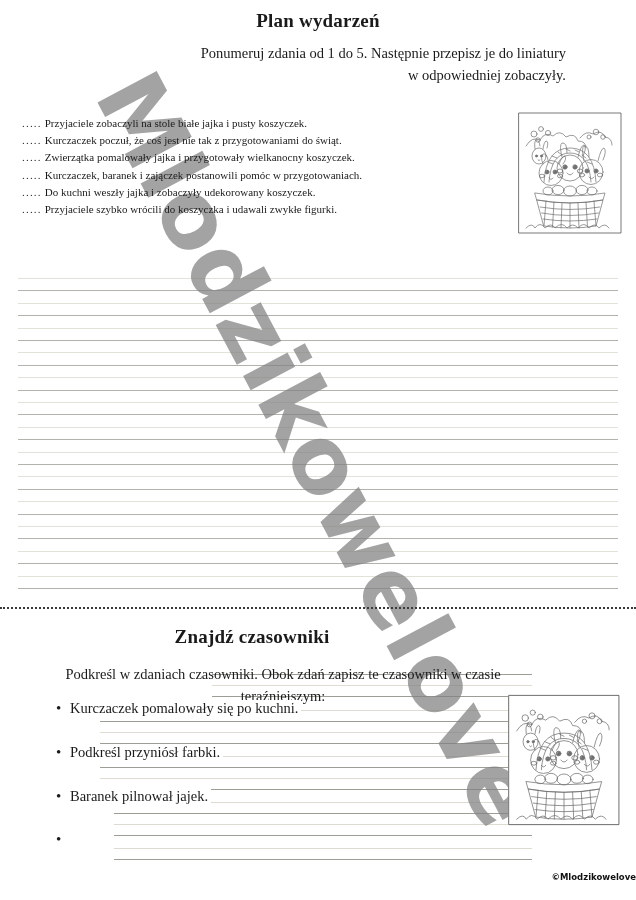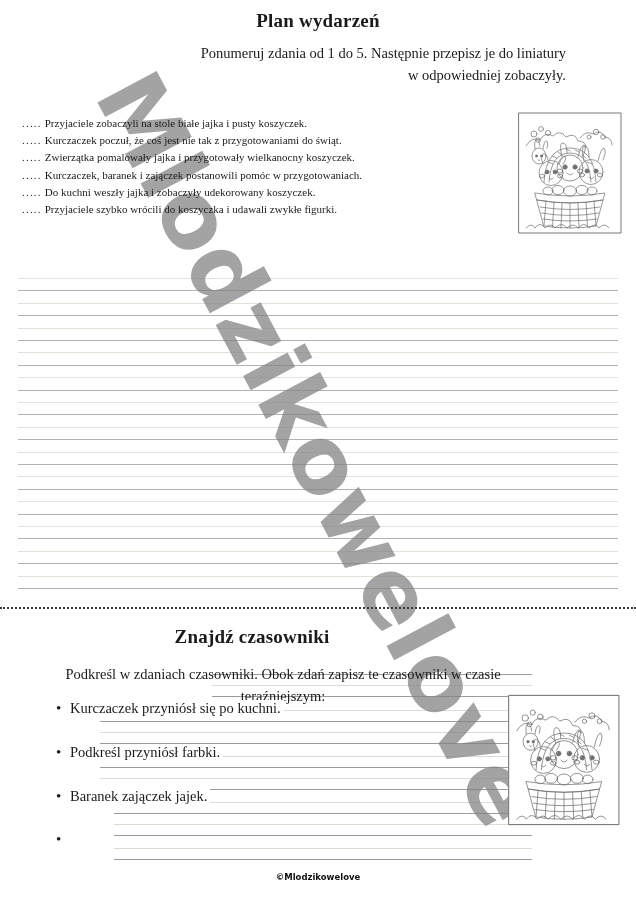--- a/index.html
+++ b/index.html
@@ -200,21 +200,21 @@
     height: 132px;
   }
   .clipart svg { display: block; width: 100%; height: 100%; }
 
   
   #footer {
     position: absolute;
     left: 0;
     top: 872px;
     width: 636px;
-    text-align: center;
+    text-align: right;
     font-family: "DejaVu Sans", sans-serif;
     font-weight: bold;
     font-size: 8.5px;
     color: #111111;
     z-index: 10;
   }
 </style>
 </head>
 <body>
 
@@ -384,29 +384,29 @@
       <div class="vrule dark" style="top: 139px; left: 14px; width: 418px;"></div>
       <div class="vrule light" style="top: 150px; left: 14px; width: 418px;"></div>
       <div class="vrule dark" style="top: 161px; left: 14px; width: 418px;"></div>
       <div class="vrule light" style="top: 174px; left: 14px; width: 418px;"></div>
       <div class="vrule dark" style="top: 185px; left: 14px; width: 418px;"></div>
     </div>
 
   <div id="verb-bullets">
     <div class="bullet-row">
       <span class="dot">•</span>
-      <span class="btext">Kurczaczek przyniósł się po kuchni.</span>
+      <span class="btext">Kurczaczek pomalowały się po kuchni.</span>
     </div>
     <div class="bullet-row">
       <span class="dot">•</span>
       <span class="btext">Podkreśl przyniósł farbki.</span>
     </div>
     <div class="bullet-row">
       <span class="dot">•</span>
-      <span class="btext">Baranek zajączek jajek.</span>
+      <span class="btext">Baranek pilnował jajek.</span>
     </div>
     <div class="bullet-row">
       <span class="dot">•</span>
     </div>
   </div>
 
   <div id="clipart-bottom" class="clipart">
     <svg viewBox="0 0 104 122" xmlns="http://www.w3.org/2000/svg">
       <g fill="none" stroke="#707070" stroke-width="0.7" stroke-linecap="round" stroke-linejoin="round">
         <rect x="1" y="1" width="102" height="120" stroke="#555" stroke-width="0.8"></rect>

